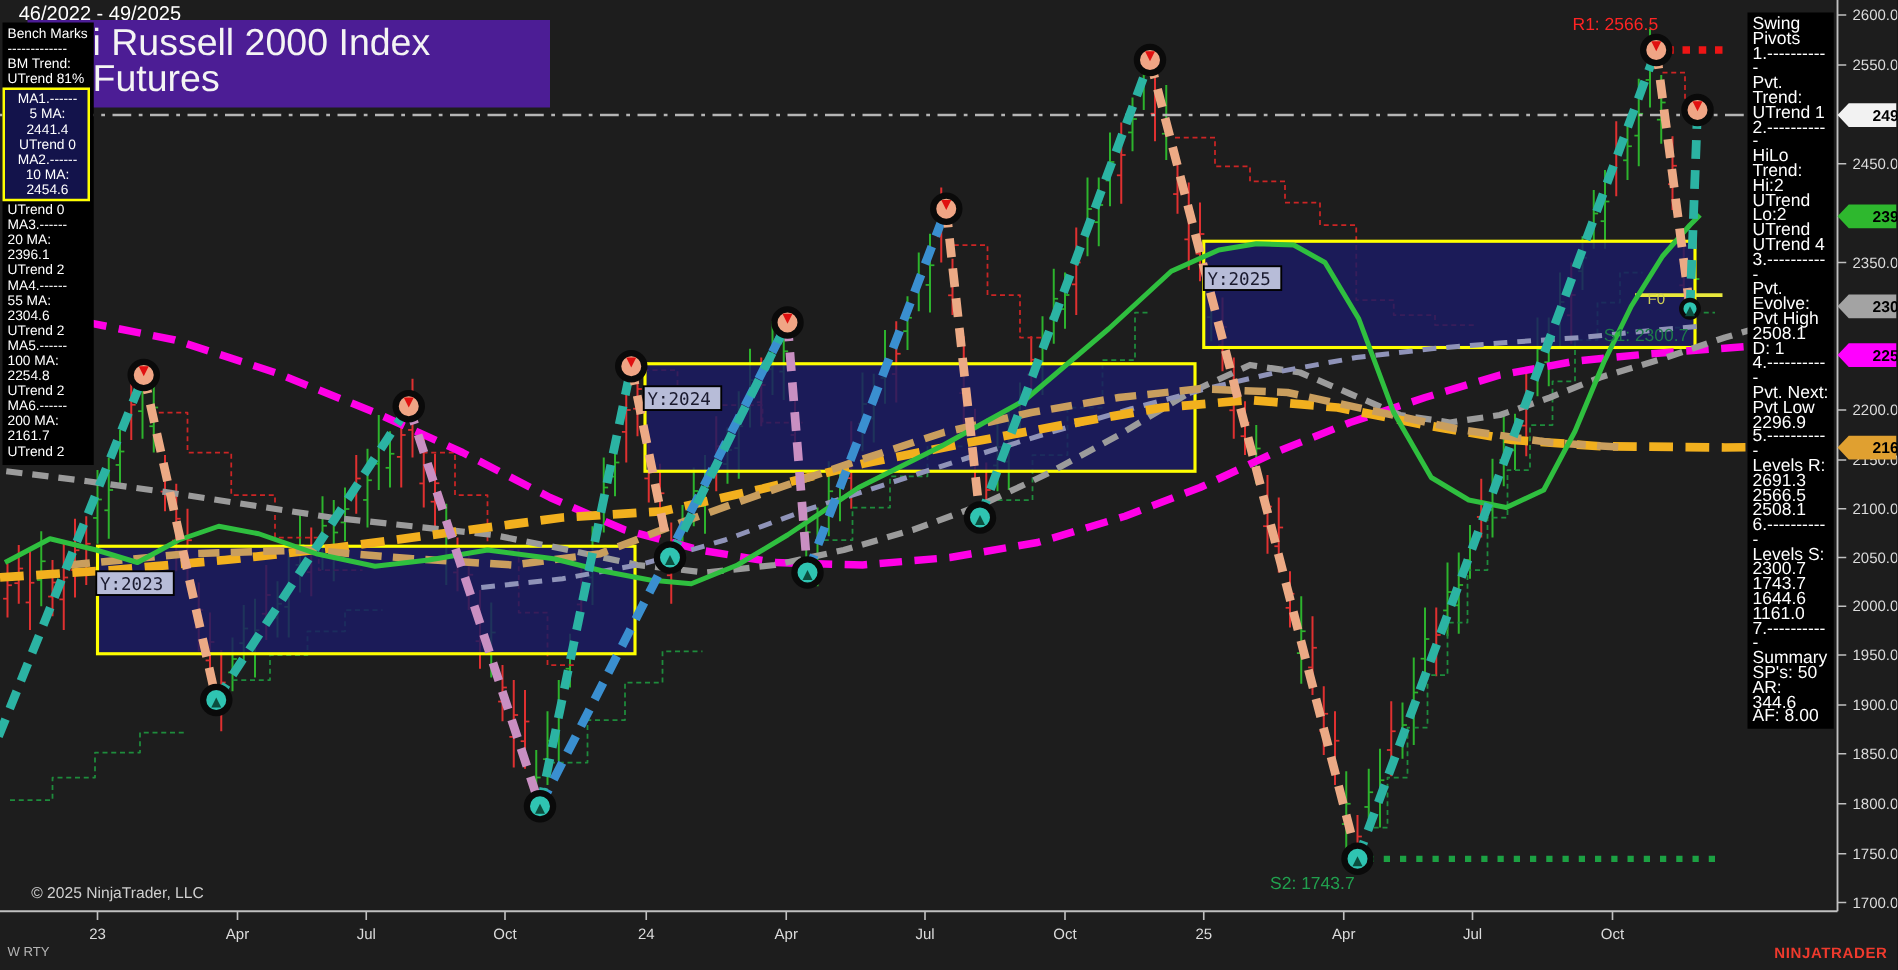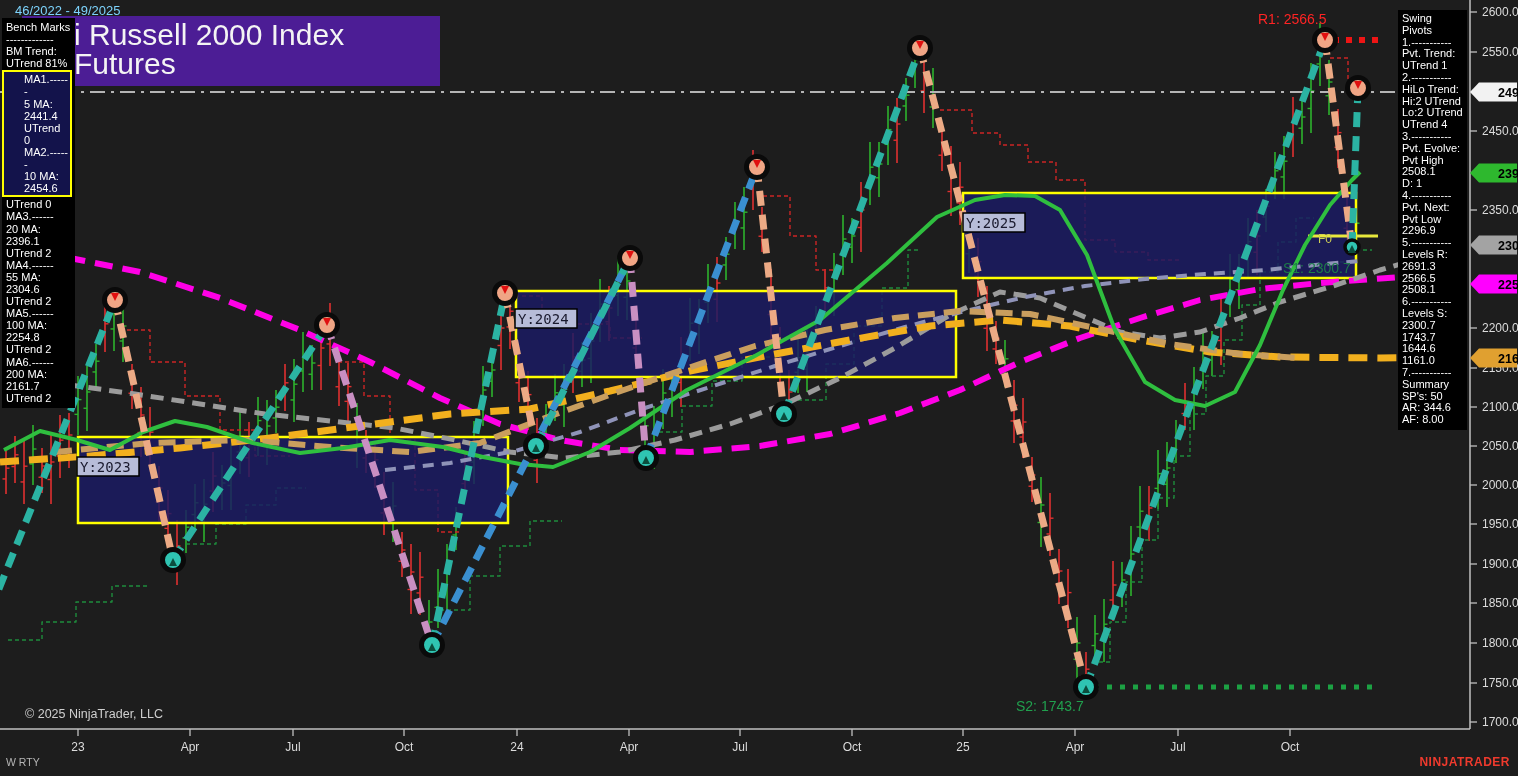--- a/index.html
+++ b/index.html
@@ -1,26 +1,26 @@
 <!DOCTYPE html>
 <html><head>
 <meta charset="utf-8">
 <style>
   html,body{margin:0;padding:0;background:#141414;}
   #root{position:relative;width:1518px;height:776px;background:#1d1d1d;overflow:hidden;
         font-family:"Liberation Sans",sans-serif;}
   #chart-svg{position:absolute;left:0;top:0;}
   .overlay{position:absolute;}
-  #range-label{left:15px;top:3px;font-size:13px;color:#7dd3fc;}
+  #range-label{left:15px;top:3px;font-size:16px;color:#ffffff;}
   #title-block{left:22px;top:16px;width:356px;background:#4c1d95;color:#f4f4f4;
                padding:4px 10px 8px 52px;line-height:29px;font-size:30px;}
   .panel{background:#000;color:#fff;font-size:11px;line-height:12.1px;padding:3px 3px 4px 4px;}
   #benchmarks-panel{left:2px;top:18px;width:66px;}
-  #swing-panel{left:1398px;top:10px;width:62px;line-height:11.8px;font-size:11px;}
-  .bm-box{border:2px solid #ffff00;background:#13134b;margin:1px 0 1px -4px;padding:1px 2px 1px 20px;}
+  #swing-panel{left:1398px;top:10px;width:62px;line-height:11.8px;font-size:14px;}
+  .bm-box{border:2px solid #ffff00;background:#13134b;margin:1px 0 1px -4px;padding:1px 2px 1px 4px;text-align:center;}
   #copyright{left:25px;top:707px;font-size:12.5px;color:#cfcfcf;}
   #instrument{left:6px;top:756px;font-size:10.5px;color:#b5b5b5;text-align:center;}
   #brand{right:8px;top:755px;font-size:12px;font-weight:bold;color:#ef3a2d;letter-spacing:.5px;}
 </style>
 </head>
 <body>
 
 <div id="root">
   <svg id="chart-svg" width="1518" height="776" viewBox="0 0 1518 776">
       <g>

